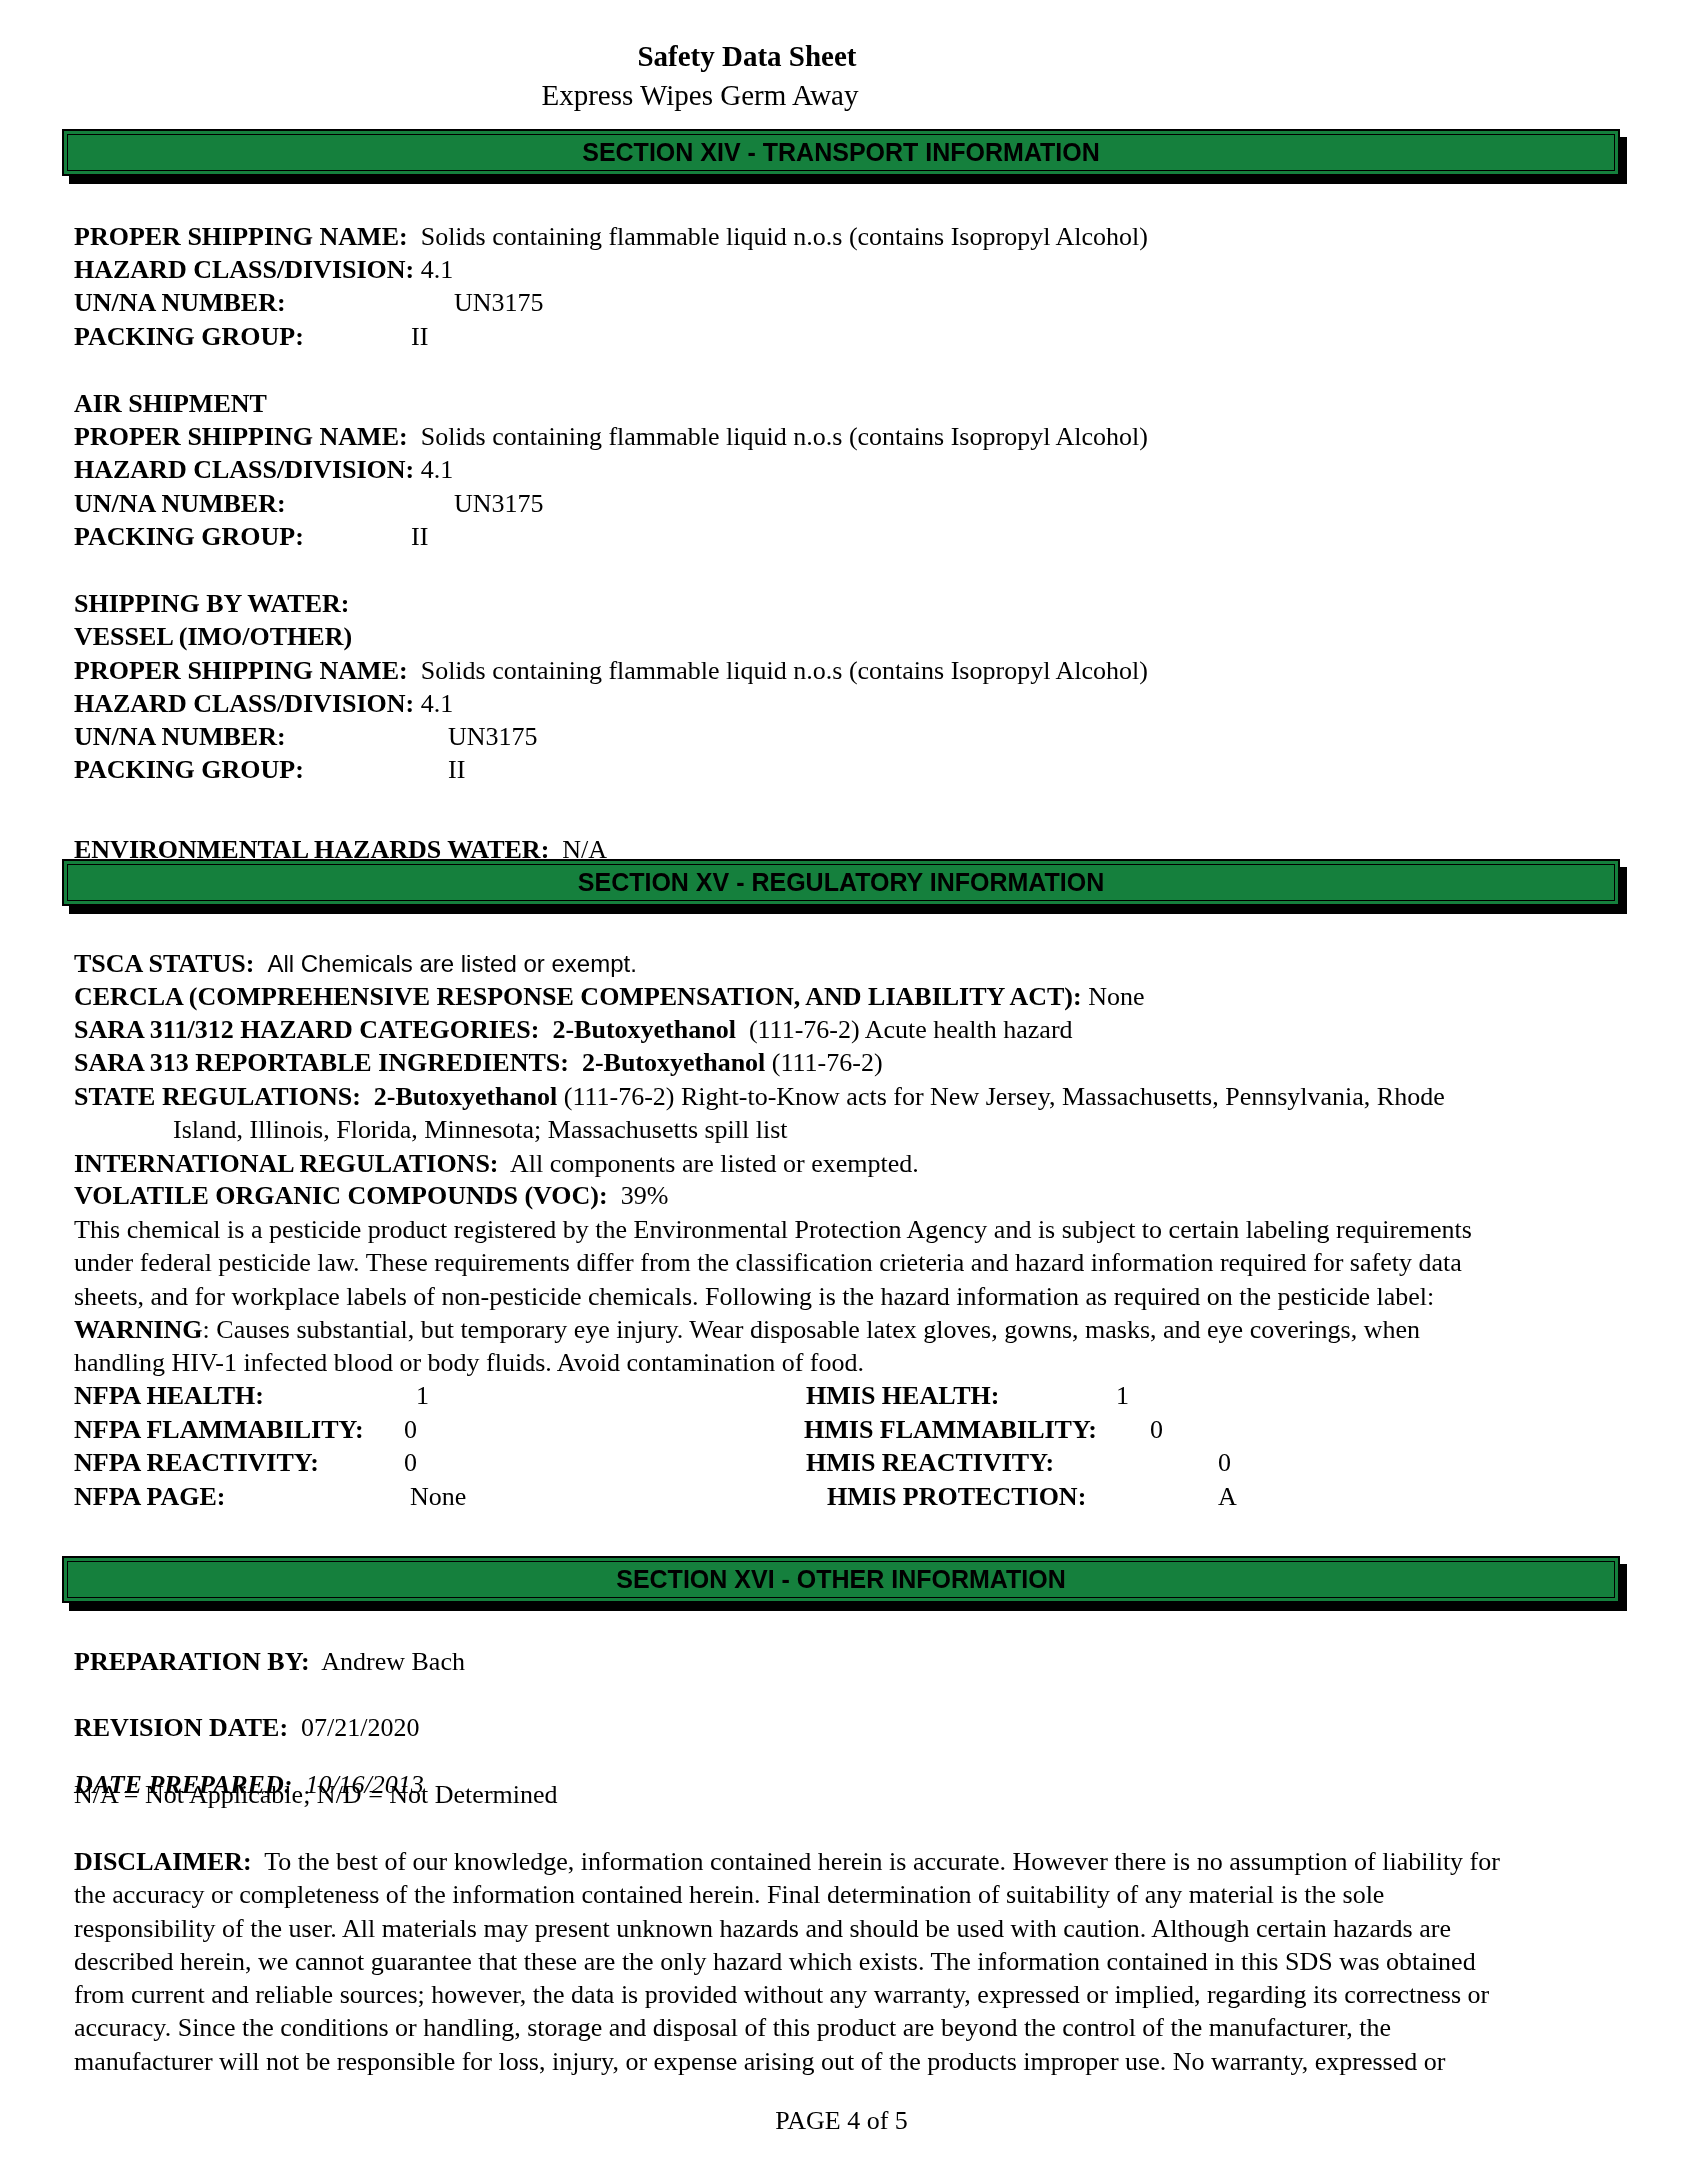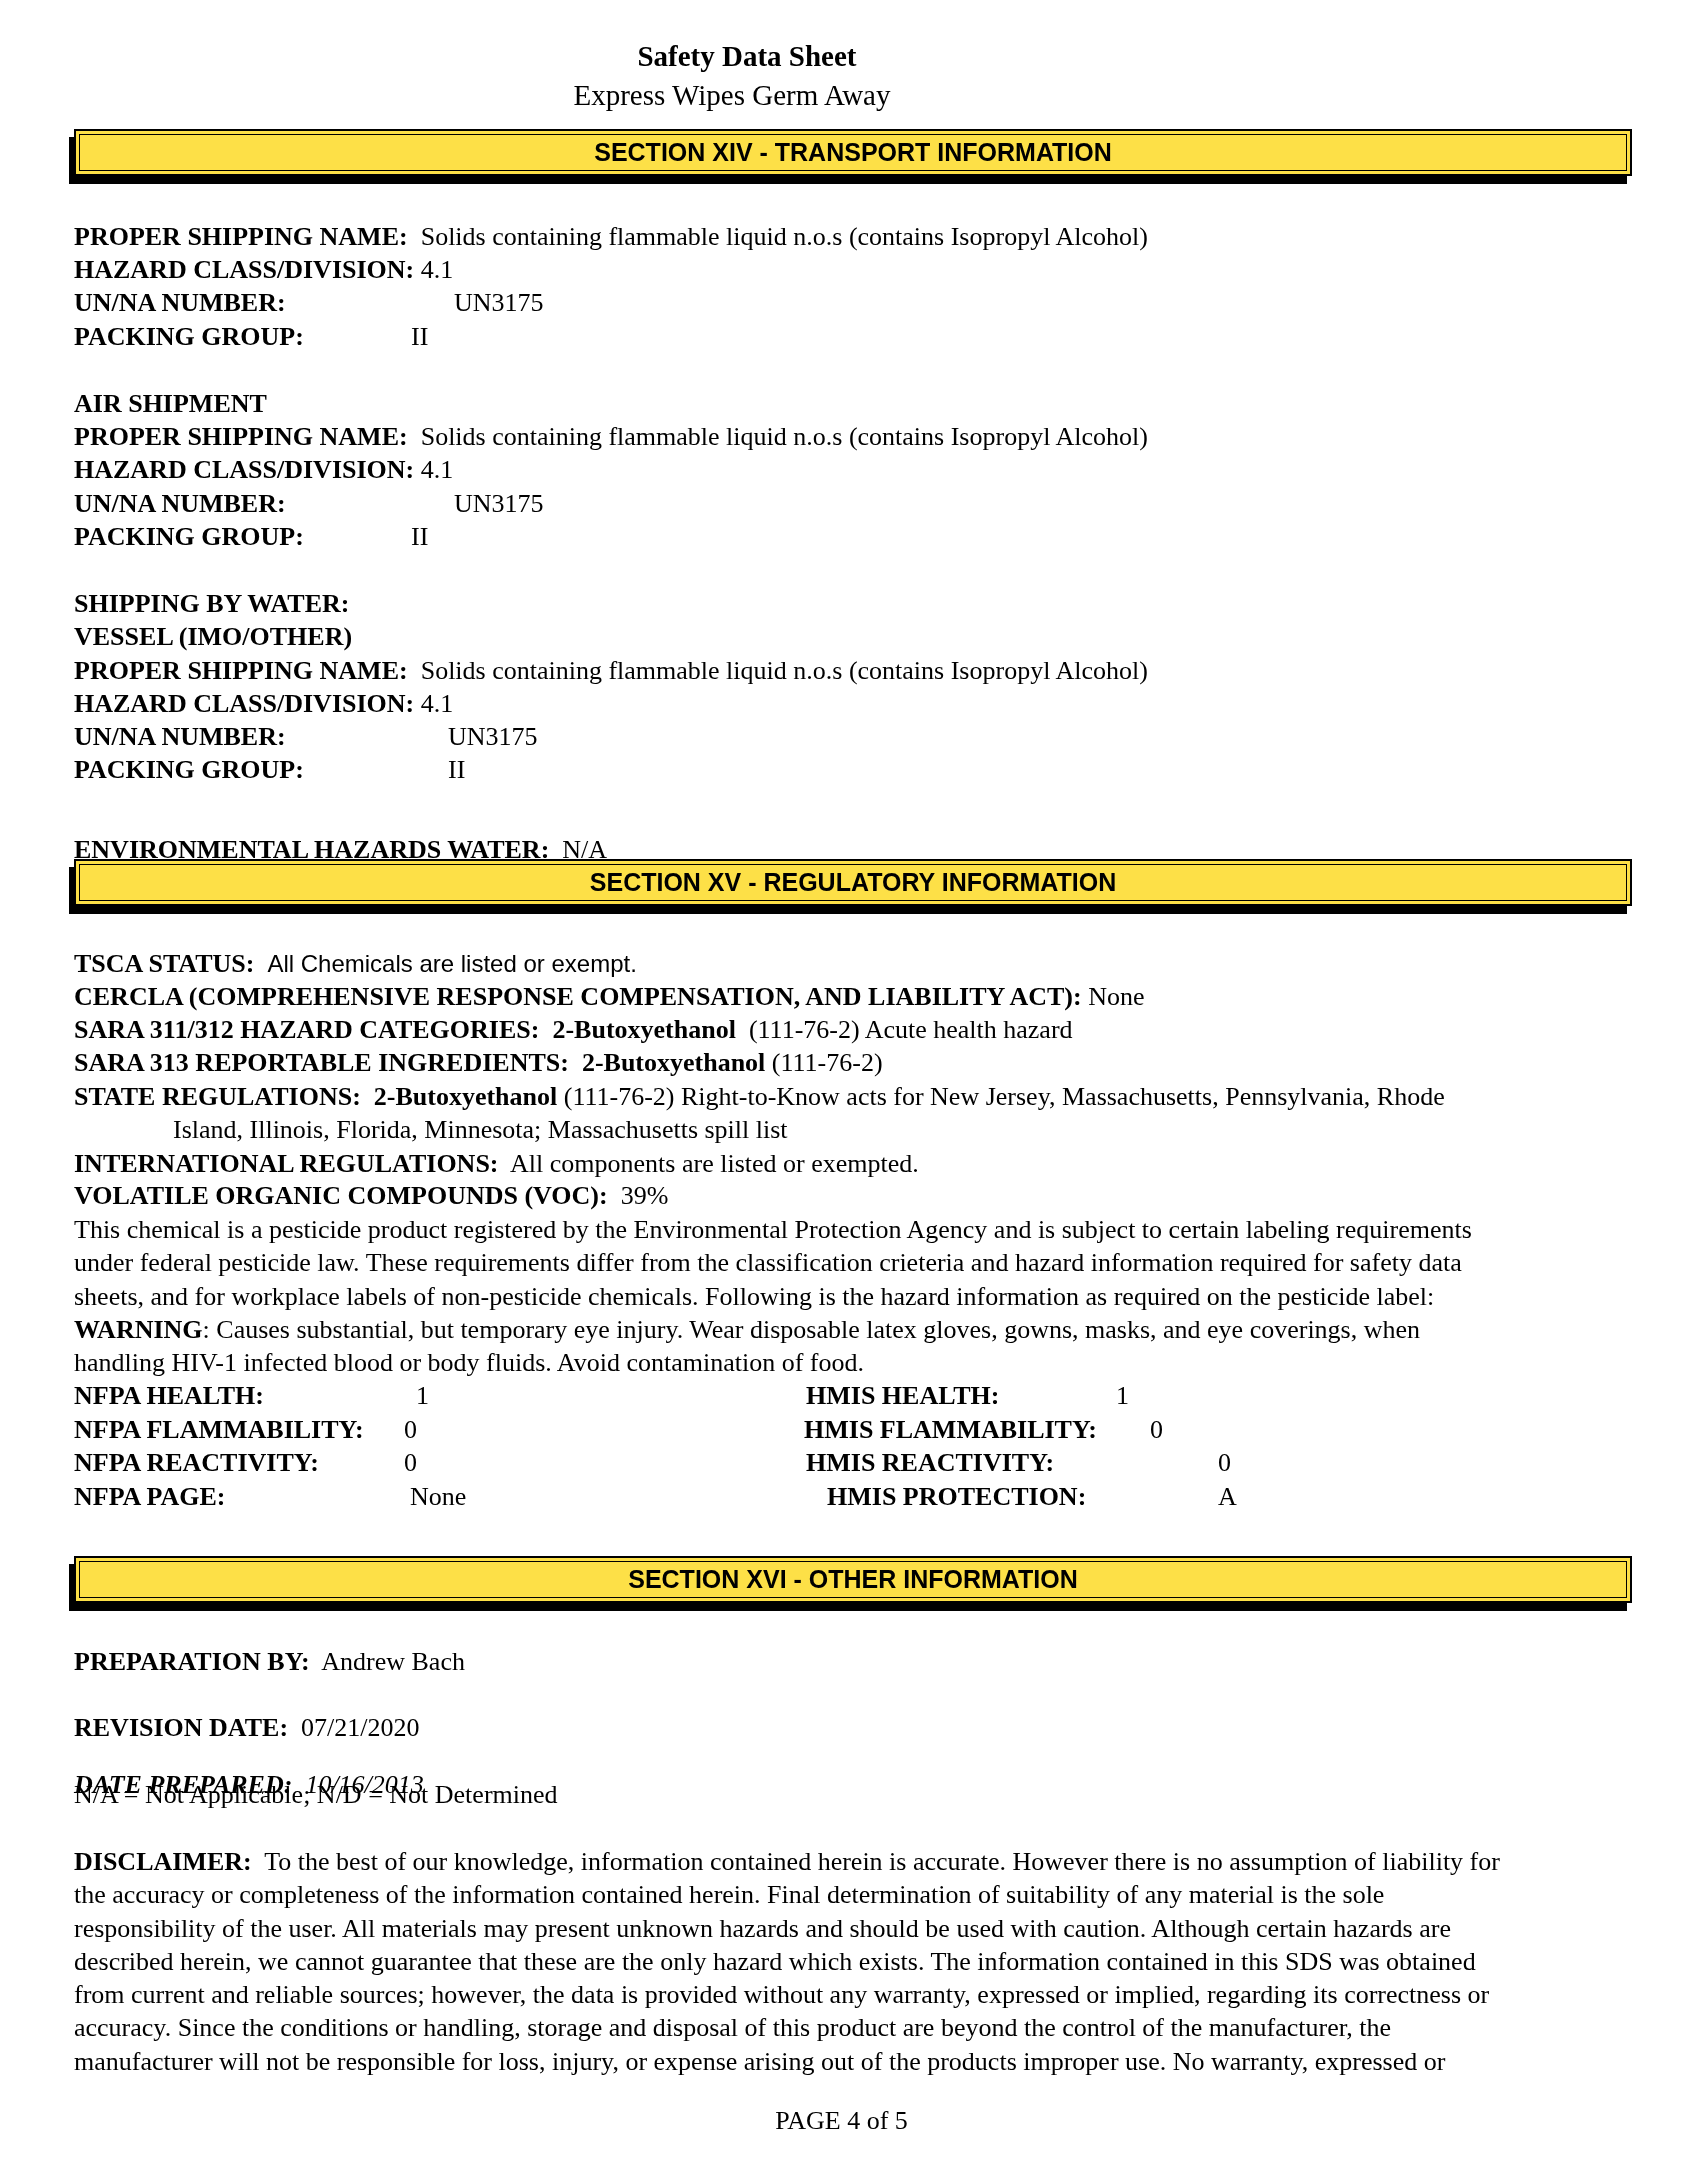--- a/index.html
+++ b/index.html
@@ -1,22 +1,22 @@
 <!DOCTYPE html>
 <html style="font-size:14px"><head>
 <meta charset="utf-8">
 <style>
   html, body { margin: 0; padding: 0; background: #ffffff; }
   body { width: 1683px; height: 2177px; position: relative; overflow: hidden;
          font-family: "Liberation Serif", "DejaVu Serif", serif; color: #000; }
   .abs { position: absolute; }
   .title { left: 0; width: 1494px; text-align: center; font-weight: bold; font-size: 29px; top: 40px; }
-  .subtitle { left: 0; width: 1400px; text-align: center; font-size: 29px; top: 79px; padding-left: 32px; }
-  .sec-box { position: absolute; left: 74px; width: 1558px; height: 47px; box-sizing: border-box;
-             border: 2.6px solid #000; background: #fde047; }
+  .subtitle { left: 0; width: 1400px; text-align: center; font-size: 29px; top: 79px; }
+  .sec-box { position: absolute; left: 62px; width: 1558px; height: 47px; box-sizing: border-box;
+             border: 2.6px solid #000; background: #15803d; }
   .sec-box::before { content: ""; position: absolute; left: 2.6px; top: 2.6px; right: 2.6px; bottom: 2.6px;
              border: 1.7px solid #000; }
   .sec-shadow { position: absolute; left: 69px; width: 1558px; height: 47px; background: #000; }
   .sec-title { position: absolute; left: 0; right: 0; top: 0; bottom: 0; display: flex;
              align-items: center; justify-content: center;
              font-family: "Liberation Sans", "DejaVu Sans", sans-serif; font-weight: bold; font-size: 25px; }
   .line { position: absolute; left: 74px; font-size: 26px; line-height: 33px; white-space: nowrap; }
   .b { font-weight: bold; }
   .sans { font-family: "Liberation Sans", "DejaVu Sans", sans-serif; }
   .val { position: absolute; top: 0; white-space: nowrap; }

